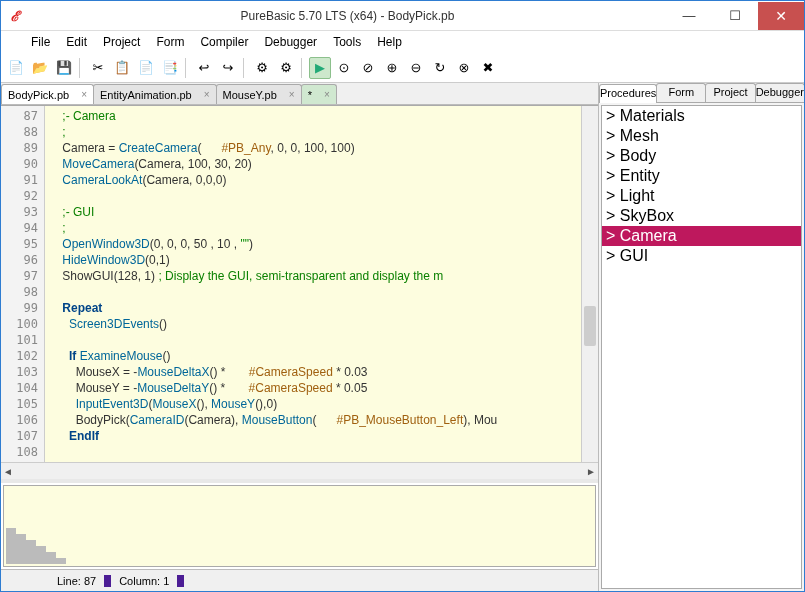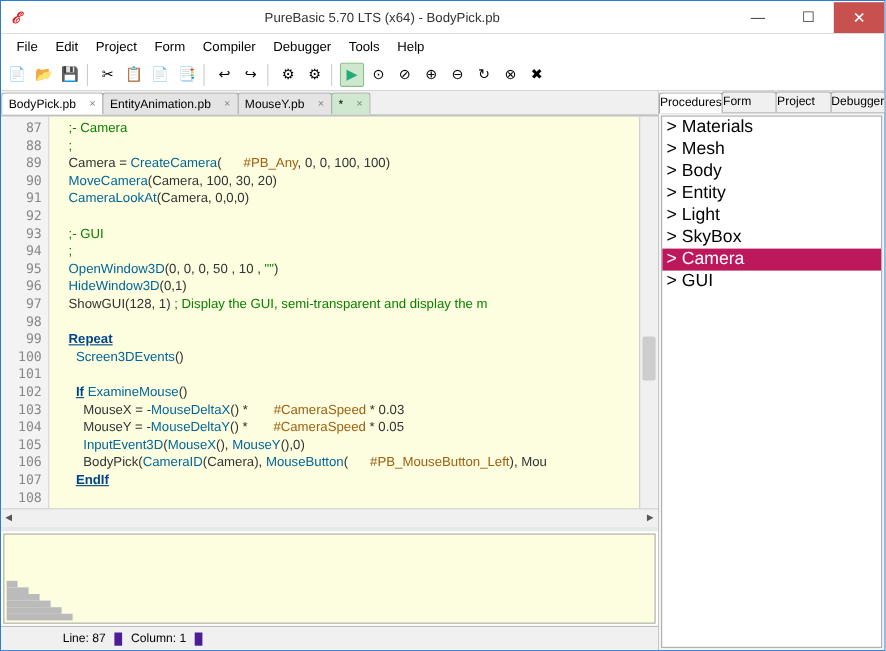--- a/index.html
+++ b/index.html
@@ -4,21 +4,21 @@
 <style>
 * { margin: 0; padding: 0; box-sizing: border-box; font-family: "Segoe UI", Tahoma, sans-serif; }
 body { background: #fff; width: 805px; height: 592px; overflow: hidden; display: flex; flex-direction: column; border: 1px solid #2e7cd1; }
 .titlebar { height: 30px; background: #fff; display: flex; align-items: center; border-bottom: 1px solid #ddd; }
 .titlebar-icon { width: 28px; display: flex; align-items: center; justify-content: center; color: #d22; font-weight: bold; font-style: italic; font-size: 14px; }
 .titlebar-title { flex: 1; text-align: center; font-size: 12px; color: #333; }
 .titlebar-btns { display: flex; }
 .titlebar-btn { width: 46px; height: 28px; display: flex; align-items: center; justify-content: center; font-size: 13px; }
 .titlebar-btn.min, .titlebar-btn.max { color: #333; }
 .titlebar-btn.close { background: #c8504f; color: #fff; font-size: 14px; }
-.menubar { height: 22px; background: #fff; display: flex; align-items: center; padding: 0 6px; font-size: 12px; }
+.menubar { height: 22px; background: #fff; display: flex; align-items: center; padding: 0 6px; font-size: 12px; margin-left: 16px; }
 .menubar span { padding: 2px 8px; cursor: default; }
 .toolbar { height: 30px; background: #fff; display: flex; align-items: center; padding: 0 4px; gap: 2px; border-bottom: 1px solid #ccc; }
 .toolbar .tb-btn { width: 22px; height: 22px; display: flex; align-items: center; justify-content: center; border-radius: 2px; }
 .toolbar .tb-sep { width: 4px; height: 20px; border-left: 1px solid #ccc; margin: 0 2px; }
 .tb-run { background: #cde8cc; border: 1px solid #8cc08c; }
 .main { flex: 1; display: flex; min-height: 0; }
 .left { flex: 1; display: flex; flex-direction: column; min-width: 0; border-right: 1px solid #bbb; }
 .tabs { height: 22px; display: flex; background: #f0f0f0; border-bottom: 1px solid #bbb; font-size: 11px; }
 .tab { padding: 3px 6px; border: 1px solid #aaa; border-bottom: none; background: #fff; display: flex; align-items: center; gap: 12px; margin-right: -1px; margin-top: 1px; border-radius: 3px 3px 0 0; }
 .tab.inactive { background: #e4e4e4; }
@@ -29,26 +29,26 @@
 .code { flex: 1; background: #fdfddf; font-family: "Consolas", monospace; font-size: 12px; padding: 2px 4px; line-height: 16px; white-space: pre; overflow: hidden; color: #333; position: relative; }
 .vscroll { width: 17px; background: #f0f0f0; border-left: 1px solid #ccc; position: relative; }
 .vscroll-thumb { position: absolute; left: 2px; right: 2px; top: 200px; height: 40px; background: #cdcdcd; border-radius: 2px; }
 .hscroll { height: 17px; background: #f0f0f0; border-top: 1px solid #ccc; display: flex; align-items: center; justify-content: space-between; padding: 0 2px; font-size: 10px; color: #555; }
 .bottompanel { height: 90px; background: #fff; border-top: 4px solid #e8e8e8; display: flex; }
 .bottompanel-inner { flex: 1; margin: 2px; border: 1px solid #aaa; background: #fdfddf; position: relative; }
 .statusbar { height: 22px; background: #f0f0f0; border-top: 1px solid #bbb; font-size: 11px; display: flex; align-items: center; padding: 0 8px; }
 .statusbar .cell { border-right: 7px solid #4c1d95; padding: 0 8px; }
 .right { width: 205px; display: flex; flex-direction: column; background: #f4f4f4; }
 .right-tabs { height: 20px; display: flex; font-size: 11px; border-bottom: 1px solid #aaa; }
-.right-tab { flex: 1; border: 1px solid #aaa; border-bottom: none; background: #f0f0f0; text-align: left; padding: 2px 0; margin-right: -1px; border-radius: 3px 3px 0 0; }
+.right-tab { flex: 1; border: 1px solid #aaa; border-bottom: none; background: #f0f0f0; text-align: center; padding: 2px 0; margin-right: -1px; border-radius: 3px 3px 0 0; }
 .right-tab.active { background: #fff; position: relative; top: 1px; }
 .proc-list { flex: 1; background: #fff; border: 1px solid #aaa; margin: 2px; font-size: 16px; overflow: hidden; }
 .proc-item { padding: 1px 4px; }
 .proc-item.selected { background: #be185d; color: #fff; }
-.kw { color: #048; font-weight: bold; text-decoration: underline; }
+.kw { color: #048; font-weight: bold; }
 .fn { color: #069; }
 .str { color: #080; }
 .cm { color: #0a8000; }
 .con { color: #a06010; padding-left: 20px; }
 .stair { position: absolute; bottom: 2px; left: 2px; }
 .stair div { background: #bbb; height: 6px; }
 </style>
 </head>
 <body>
 

